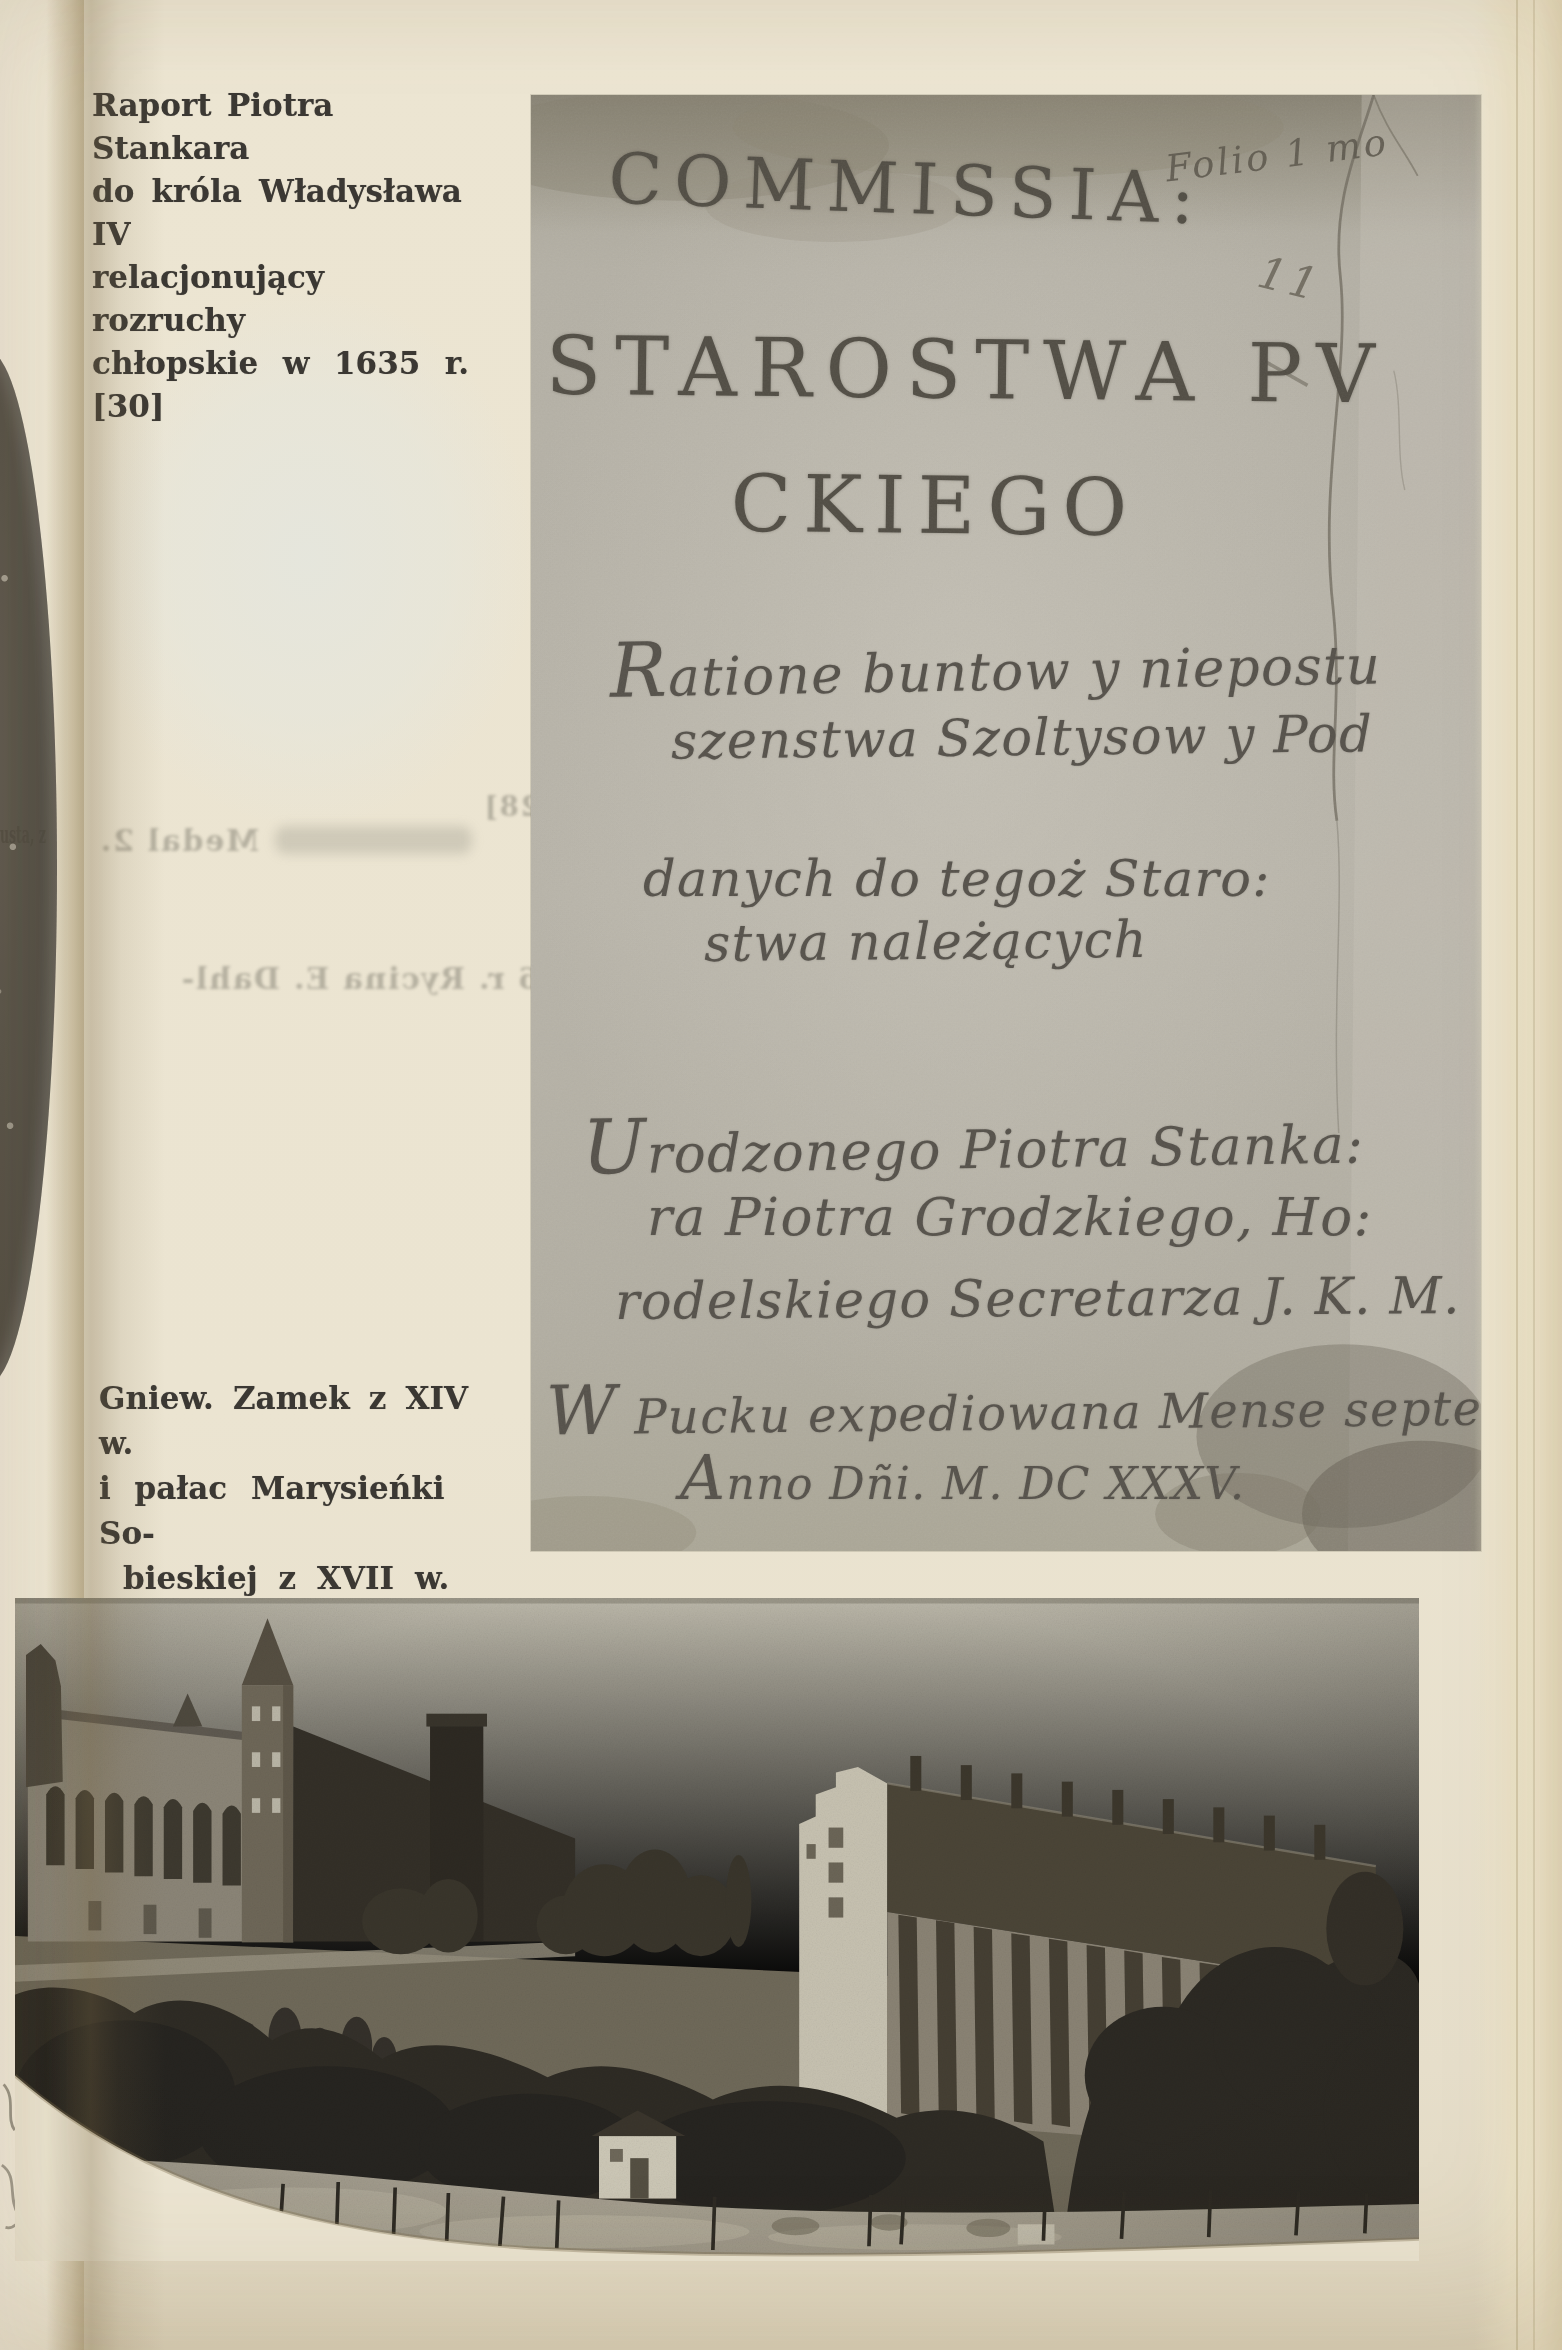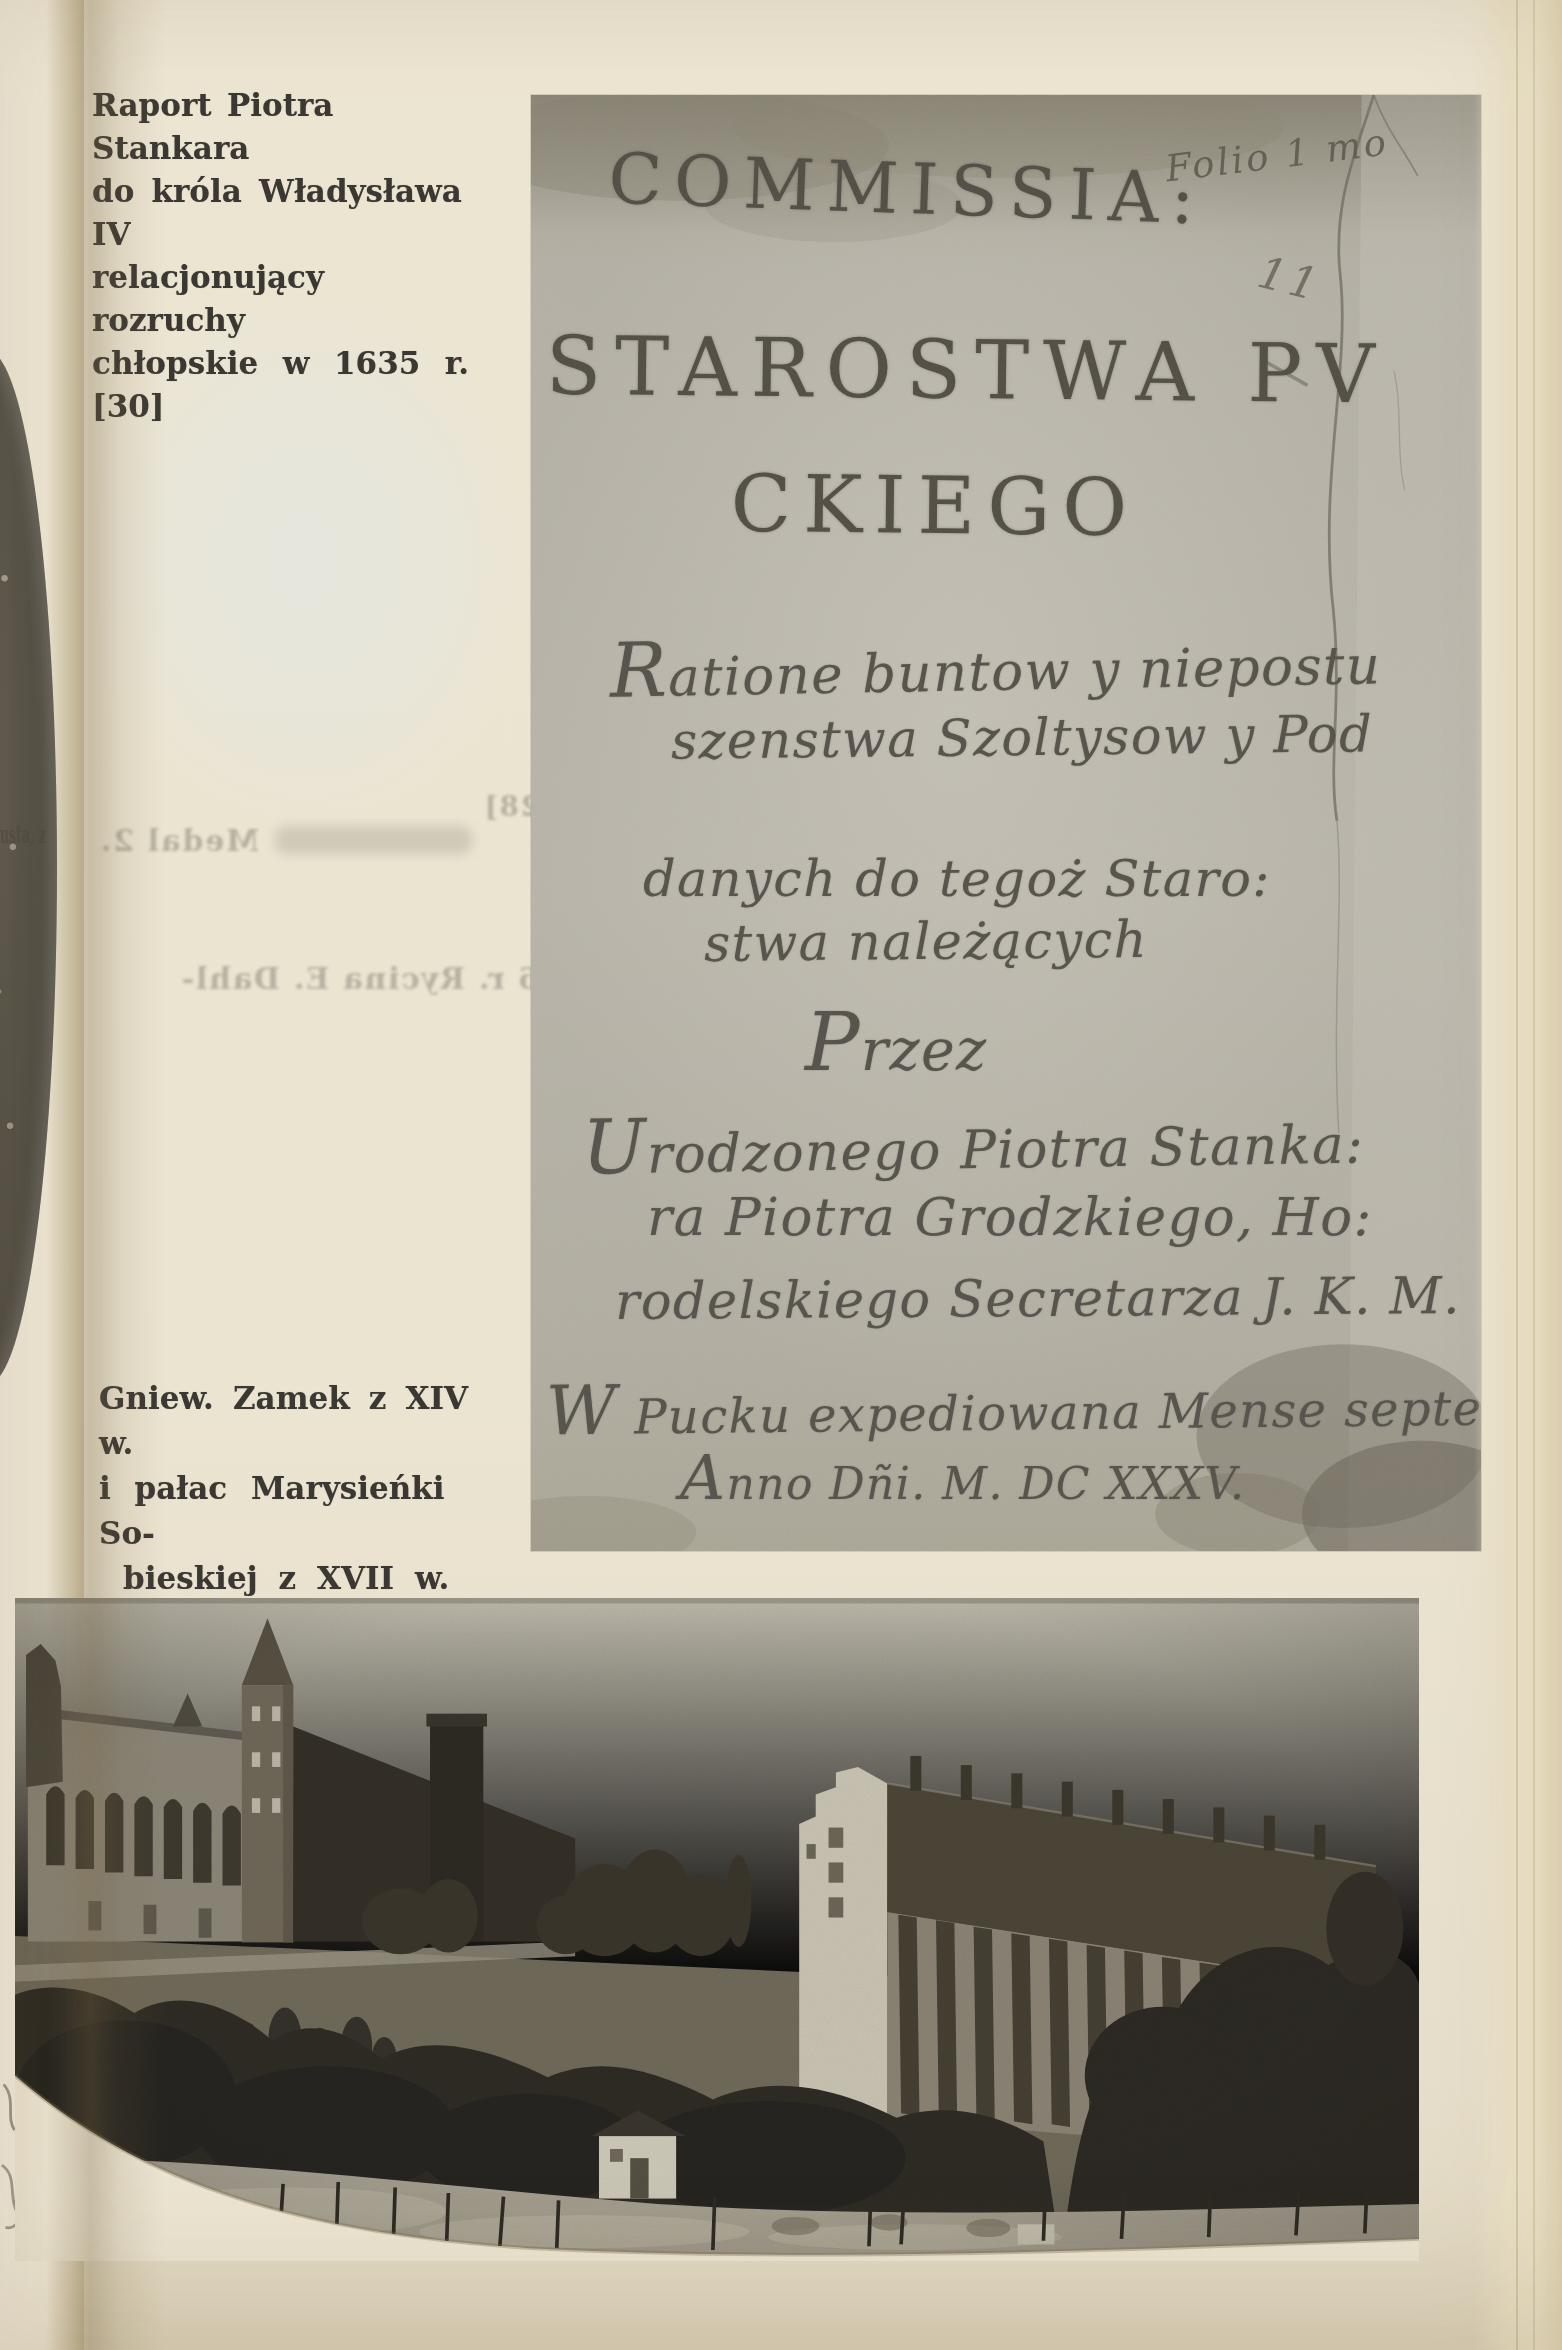--- a/index.html
+++ b/index.html
@@ -135,21 +135,20 @@
     </svg>
     <div class="ms-annot">Folio 1 mo</div>
     <div class="ms-annot2">11</div>
     <div class="ms-title t0">COMMISSIA:</div>
     <div class="ms-title t1">STAROSTWA PV</div>
     <div class="ms-title t2">CKIEGO</div>
     <div class="hw hw0 caphw">Ratione buntow y niepostu</div>
     <div class="hw hw1">szenstwa Szoltysow y Pod</div>
     <div class="hw hw2">danych do tegoż Staro:</div>
     <div class="hw hw3">stwa należących</div>
-    <div class="hw hw4 caphw">Przez</div>
     <div class="hw hw5 caphw">Urodzonego Piotra Stanka:</div>
     <div class="hw hw6">ra Piotra Grodzkiego, Ho:</div>
     <div class="hw hw7">rodelskiego Secretarza J. K. M.</div>
     <div class="hw hw8 caphw">W Pucku expediowana Mense septembri</div>
     <div class="hw hw9 caphw">Anno Dñi. M. DC XXXV.</div>
     <svg class="ms-noise" width="950" height="1456" viewBox="0 0 1035 1585" preserveAspectRatio="none">
       <defs>
         <filter id="noiseA">
             <feTurbulence type="fractalNoise" baseFrequency="0.55" numOctaves="2" stitchTiles="stitch"></feTurbulence>
           <feColorMatrix type="saturate" values="0"></feColorMatrix>

